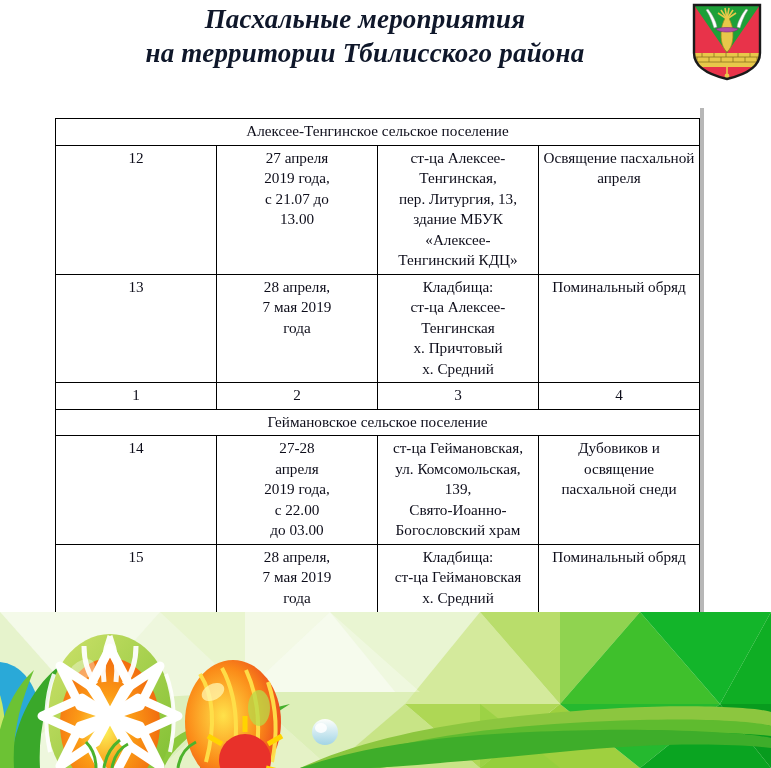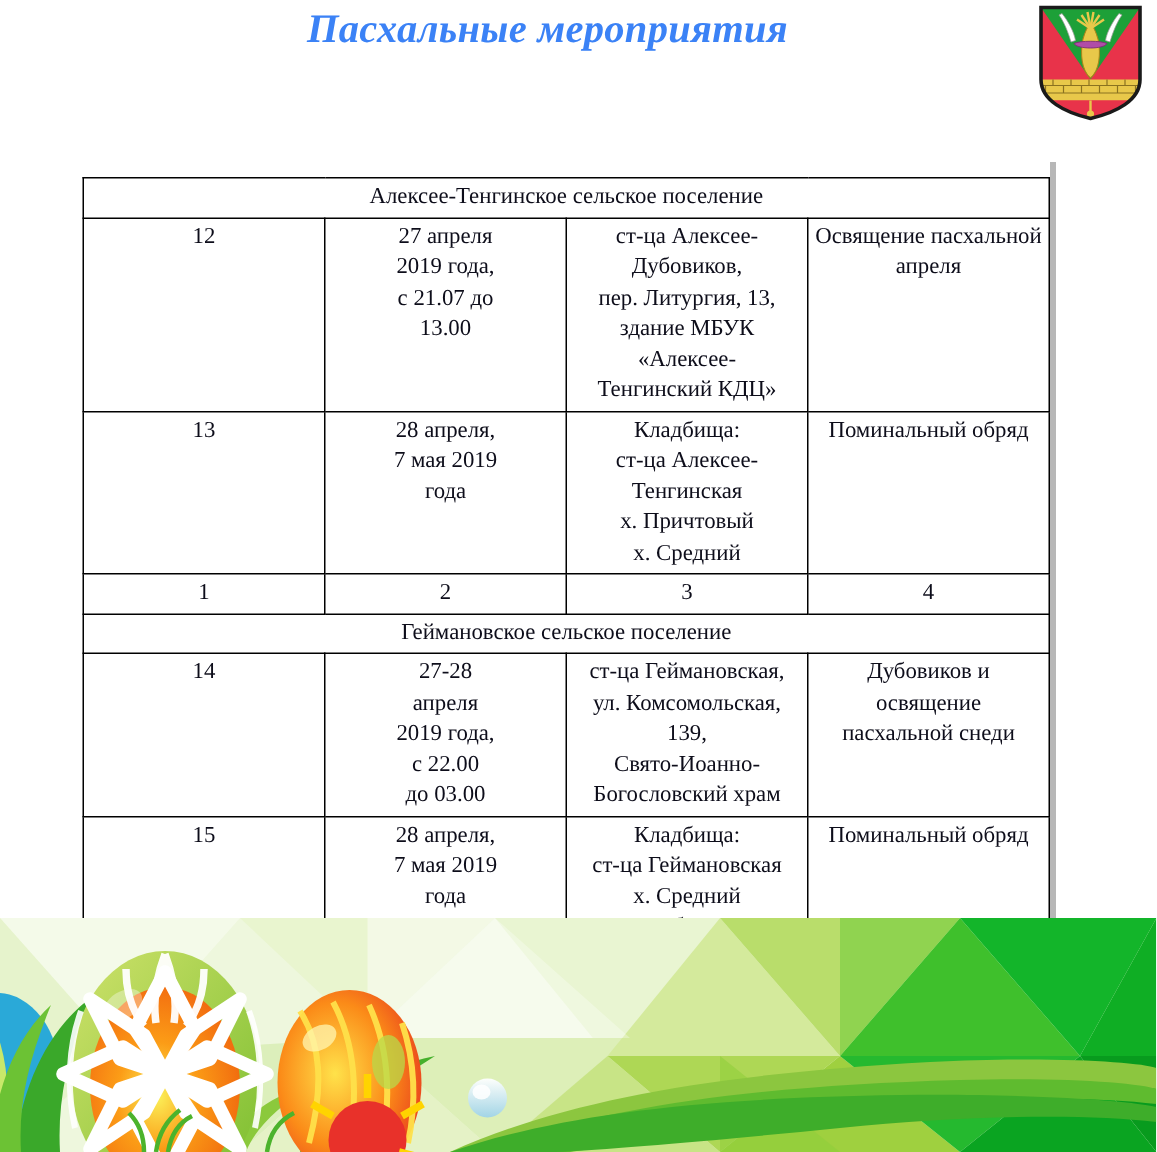--- a/index.html
+++ b/index.html
@@ -16,21 +16,21 @@
     font-family: "Liberation Serif", "DejaVu Serif", serif;
   }
 
   
   .title-block {
     position: absolute;
     left: 60px;
     top: 2px;
     width: 610px;
     text-align: center;
-    color: #3b82f6;
+    color: #0f172a;
     font-weight: bold;
     font-style: italic;
     font-size: 27px;
     line-height: 34px;
     letter-spacing: 0.2px;
   }
   .title-line { display: block; white-space: nowrap; }
 
   
   .emblem {
@@ -104,20 +104,21 @@
     background: #b0b0b0;
   }
 </style>
 </head>
 <body>
 
 <div class="slide">
 
   <div class="title-block">
     <span class="title-line">Пасхальные мероприятия</span>
+    <span class="title-line">на территории Тбилисского района</span>
   </div>
 
   <svg class="emblem" viewBox="0 0 70 78">
     <defs>
       <clipPath id="shield">
         <path d="M2,2 H68 V50 C68,64 52,72 35,76 C18,72 2,64 2,50 Z"></path>
       </clipPath>
     </defs>
     <g clip-path="url(#shield)">
       <rect x="0" y="0" width="70" height="78" fill="#e8334a"></rect>
@@ -170,21 +171,21 @@
         <tr>
           <td class="num">12</td>
           <td class="date">
             <span class="cellline">27 апреля</span>
             <span class="cellline">2019 года,</span>
             <span class="cellline">с 21.07 до</span>
             <span class="cellline">13.00</span>
           </td>
           <td class="place">
             <span class="cellline">ст-ца Алексее-</span>
-            <span class="cellline">Дубовиков,</span>
+            <span class="cellline">Тенгинская,</span>
             <span class="cellline">пер. Литургия, 13,</span>
             <span class="cellline">здание МБУК «Алексее-</span>
             <span class="cellline">Тенгинский КДЦ»</span>
           </td>
           <td class="event">
             <span class="cellline">Освящение пасхальной</span>
             <span class="cellline">апреля</span>
           </td>
         </tr>
 

